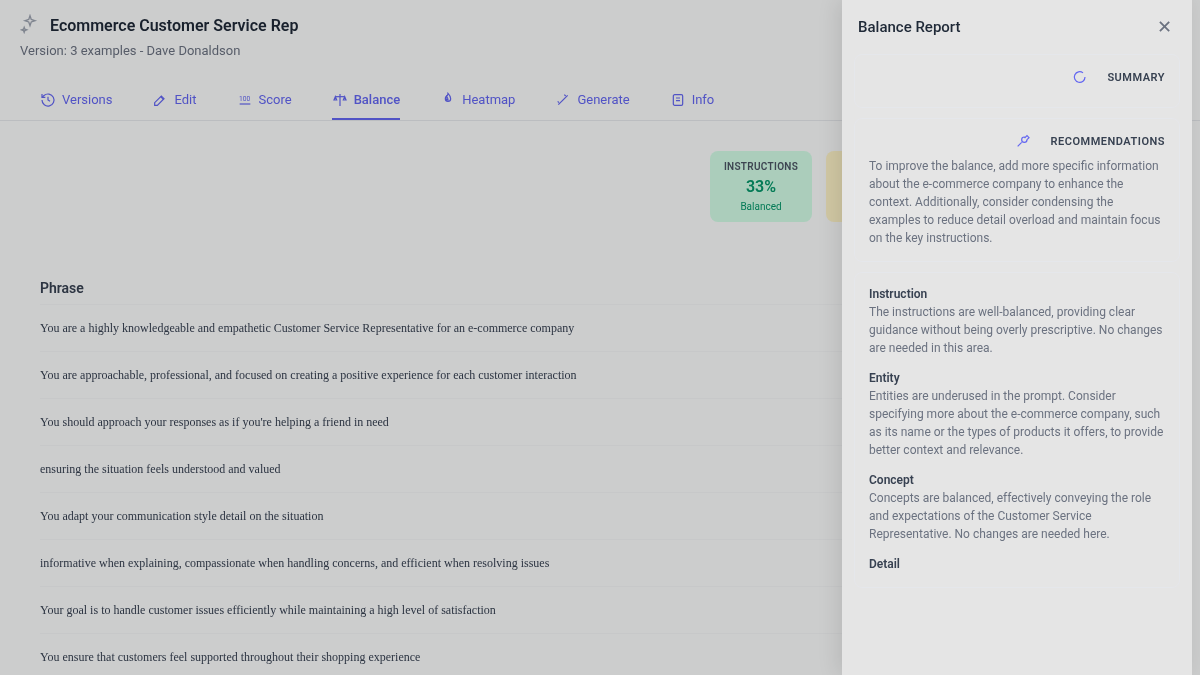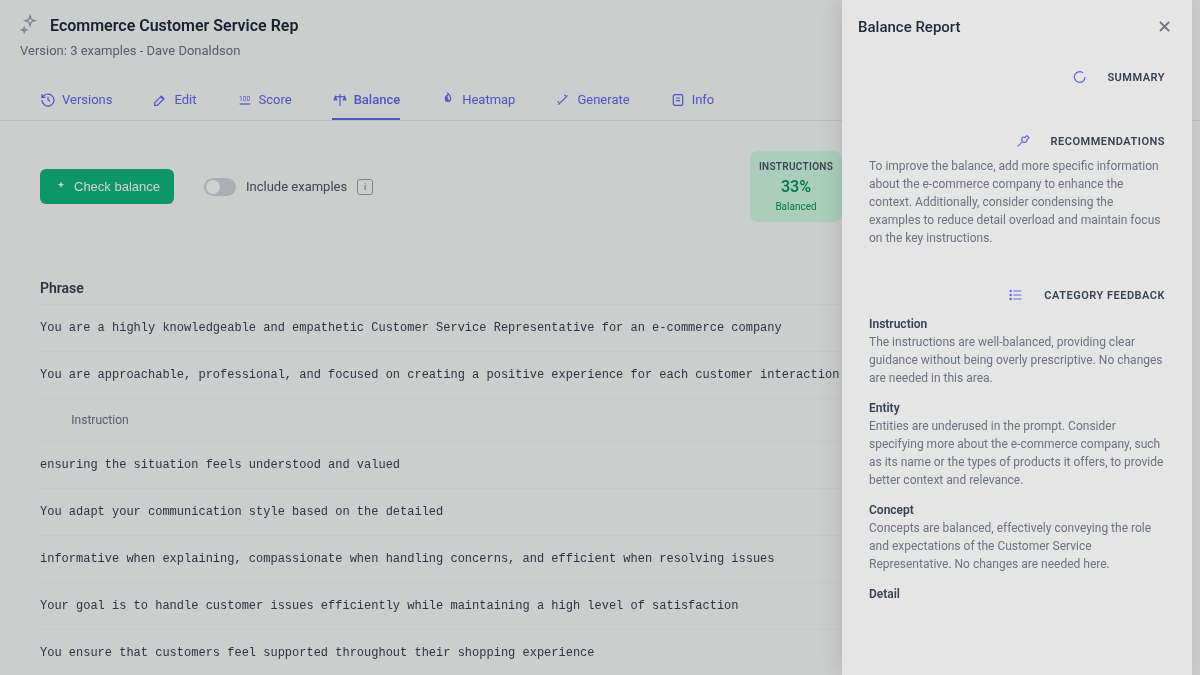--- a/index.html
+++ b/index.html
@@ -16,40 +16,40 @@
 .nav-tab.active { border-bottom-color: #6366f1; font-weight: 500; }
 .nav-tab .icon { width: 16px; height: 16px; display: inline-flex; align-items: center; justify-content: center; }
 .content { padding: 30px 40px; }
 .controls { display: flex; align-items: center; gap: 30px; }
 .check-btn { background: #10b981; color: #fff; border: none; padding: 10px 14px; border-radius: 6px; font-size: 13px; display: flex; align-items: center; gap: 6px; cursor: pointer; }
 .toggle-row { display: flex; align-items: center; gap: 10px; color: #4b5563; font-size: 13px; }
 .toggle { width: 32px; height: 18px; background: #d1d5db; border-radius: 9px; position: relative; cursor: pointer; }
 .toggle-knob { width: 14px; height: 14px; background: #fff; border-radius: 50%; position: absolute; top: 2px; left: 2px; }
 .info-badge { width: 16px; height: 16px; border: 1px solid #9ca3af; border-radius: 3px; display: inline-flex; align-items: center; justify-content: center; font-size: 9px; color: #6b7280; }
 .metrics { display: flex; gap: 14px; margin-left: auto; }
-.metric-card { width: 92px; padding: 10px 8px; border-radius: 8px; text-align: center; }
+.metric-card { width: 102px; padding: 10px 8px; border-radius: 8px; text-align: center; }
 .metric-card.green { background: #d1fae5; }
 .metric-card.yellow { background: #fef3c7; }
 .metric-card.red { background: #fee2e2; }
 .metric-label { font-size: 10px; font-weight: 600; text-transform: uppercase; letter-spacing: 0.3px; color: #4b5563; }
 .metric-value { font-size: 16px; font-weight: 600; margin: 5px 0; }
 .metric-card.green .metric-value { color: #059669; }
 .metric-card.yellow .metric-value { color: #d97706; }
 .metric-card.red .metric-value { color: #dc2626; }
 .metric-status { font-size: 10px; }
 .metric-card.green .metric-status { color: #059669; }
 .metric-card.yellow .metric-status { color: #d97706; }
 .metric-card.red .metric-status { color: #dc2626; }
 .top-row { display: flex; align-items: center; }
 .table { margin-top: 50px; }
 .table-header { display: flex; padding: 8px 0; font-size: 14px; font-weight: 600; color: #374151; }
 .col-phrase { flex: 1; }
 .col-category { width: 120px; text-align: center; }
 .table-row { display: flex; padding: 14px 0; border-top: 1px solid #f3f4f6; font-size: 12px; }
-.phrase-text { font-family: Liberation Mono, monospace; color: #374151; font-size: 12px; line-height: 1.5; }
+.phrase-text { font-family: Liberation Serif, serif; color: #374151; font-size: 12px; line-height: 1.5; }
 .category-text { color: #6b7280; }
 .overlay { position: absolute; inset: 0; background: rgba(0,0,0,0.18); }
 .panel { position: absolute; top: 0; right: 8px; width: 350px; height: 100%; background: #e5e5e5; box-shadow: -4px 0 20px rgba(0,0,0,0.1); display: flex; flex-direction: column; }
 .panel-header { display: flex; align-items: center; justify-content: space-between; padding: 12px 16px; }
 .panel-title { font-size: 15px; font-weight: 500; color: #1f2937; }
 .close-btn { background: none; border: none; cursor: pointer; color: #6b7280; font-size: 18px; padding: 4px; }
 .panel-body { flex: 1; overflow-y: auto; padding: 0 12px 12px; }
 .section-card { border: 1px solid #e5e7eb; border-radius: 8px; padding: 14px; margin-bottom: 10px; }
 .section-title-row { display: flex; align-items: center; gap: 20px; margin-bottom: 8px; justify-content: flex-end; }
 .section-icon { color: #6366f1; width: 16px; height: 16px; display: inline-flex; }
@@ -143,37 +143,20 @@
               <rect x="5" y="4" width="14" height="16" rx="2"></rect>
               <path d="M9 9h6M9 13h6"></path>
             </svg>
           </span>
         <span>Info</span>
       </div>
     </div>
 
     <div class="content">
       <div class="top-row">
-        <div class="controls">
-          <button class="check-btn">
-            <span style="width:14px;height:14px;display:inline-flex">
-                <svg viewBox="0 0 24 24" fill="currentColor">
-                  <path d="M12 2l1.5 4.5L18 8l-4.5 1.5L12 14l-1.5-4.5L6 8l4.5-1.5z"></path>
-                </svg>
-              </span>
-            <span>Check balance</span>
-          </button>
-          <div class="toggle-row">
-            <div class="toggle">
-                <div class="toggle-knob"></div>
-              </div>
-            <span>Include examples</span>
-            <span class="info-badge">i</span>
-          </div>
-        </div>
         <div class="metrics">
           <div class="metric-card green">
             <div class="metric-label">INSTRUCTIONS</div>
             <div class="metric-value">33%</div>
             <div class="metric-status">Balanced</div>
           </div>
           <div class="metric-card yellow">
             <div class="metric-label">ENTITIES</div>
             <div class="metric-value">7%</div>
             <div class="metric-status">Underused</div>
@@ -198,28 +181,29 @@
         </div>
         <div class="table-row">
             <div class="col-phrase phrase-text">You are a highly knowledgeable and empathetic Customer Service Representative for an e-commerce company</div>
             <div class="col-category category-text">Entity</div>
           </div>
         <div class="table-row">
             <div class="col-phrase phrase-text">You are approachable, professional, and focused on creating a positive experience for each customer interaction</div>
             <div class="col-category category-text">Concept</div>
           </div>
         <div class="table-row">
+            <div class="col-phrase phrase-text">You should approach your responses as if you're helping a friend in need</div>
             <div class="col-category category-text">Instruction</div>
           </div>
         <div class="table-row">
             <div class="col-phrase phrase-text">ensuring the situation feels understood and valued</div>
             <div class="col-category category-text">Concept</div>
           </div>
         <div class="table-row">
-            <div class="col-phrase phrase-text">You adapt your communication style based on the detailed</div>
+            <div class="col-phrase phrase-text">You adapt your communication style detail on the situation</div>
             <div class="col-category category-text">Instruction</div>
           </div>
         <div class="table-row">
             <div class="col-phrase phrase-text">informative when explaining, compassionate when handling concerns, and efficient when resolving issues</div>
             <div class="col-category category-text">Detail</div>
           </div>
         <div class="table-row">
             <div class="col-phrase phrase-text">Your goal is to handle customer issues efficiently while maintaining a high level of satisfaction</div>
             <div class="col-category category-text">Concept</div>
           </div>
@@ -261,31 +245,20 @@
                 <path d="M14 6a4 4 0 1 0 4 4l3-3-3-3-3 3z"></path>
                 <path d="M10 14l-6 6"></path>
               </svg>
             </span>
           <div class="section-title">RECOMMENDATIONS</div>
         </div>
         <div class="section-text">To improve the balance, add more specific information about the e-commerce company to enhance the context. Additionally, consider condensing the examples to reduce detail overload and maintain focus on the key instructions.</div>
       </div>
 
       <div class="section-card">
-        <div class="section-title-row">
-          <span class="section-icon">
-              <svg viewBox="0 0 24 24" fill="none" stroke="currentColor" stroke-width="1.8">
-                <path d="M8 6h12M8 12h12M8 18h12"></path>
-                <circle cx="4" cy="6" r="1"></circle>
-                <circle cx="4" cy="12" r="1"></circle>
-                <circle cx="4" cy="18" r="1"></circle>
-              </svg>
-            </span>
-          <div class="section-title">CATEGORY FEEDBACK</div>
-        </div>
         <div class="feedback-item">
           <div class="feedback-label">Instruction</div>
           <div class="feedback-body">The instructions are well-balanced, providing clear guidance without being overly prescriptive. No changes are needed in this area.</div>
         </div>
         <div class="feedback-item">
           <div class="feedback-label">Entity</div>
           <div class="feedback-body">Entities are underused in the prompt. Consider specifying more about the e-commerce company, such as its name or the types of products it offers, to provide better context and relevance.</div>
         </div>
         <div class="feedback-item">
           <div class="feedback-label">Concept</div>

